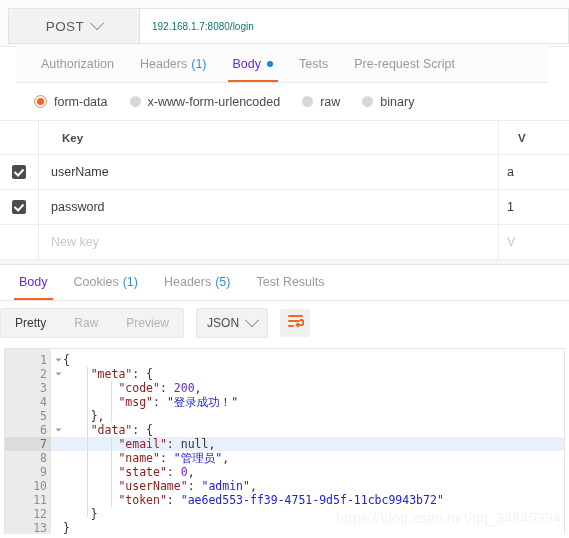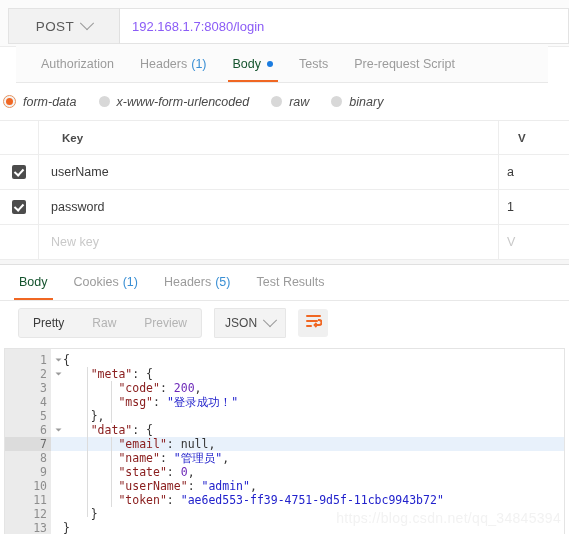--- a/index.html
+++ b/index.html
@@ -28,21 +28,21 @@
   }
   .urlbar-inner {
     position: absolute;
     left: 8px; top: 8px;
     right: 0;
     height: 36px;
     display: flex;
     align-items: stretch;
   }
   .method-box {
-    width: 112px;
+    width: 132px;
     background: #f2f2f2;
     border: 1px solid #e3e3e3;
     border-right: 1px solid #e0e0e0;
     display: flex;
     align-items: center;
     justify-content: center;
     gap: 8px;
     box-sizing: border-box;
   }
   .method-label {
@@ -61,22 +61,22 @@
     flex: 1;
     background: #ffffff;
     border: 1px solid #e3e3e3;
     border-left: none;
     display: flex;
     align-items: center;
     padding-left: 12px;
     box-sizing: border-box;
   }
   .url-text {
-    font-size: 13px;
-    color: #8b5cf6;
+    font-size: 10px;
+    color: #0f766e;
   }
 
   
   .req-tabs {
     position: absolute;
     left: 16px; top: 46px;
     width: 532px;
     height: 37px;
     background: #fbfbfb;
     border-bottom: 1px solid #e8e8e8;
@@ -88,21 +88,21 @@
   .rtab {
     position: relative;
     height: 36px;
     display: flex;
     align-items: center;
     padding: 0 13px;
     font-size: 12.5px;
     color: #9b9b9b;
     white-space: nowrap;
   }
-  .rtab.active { color: #14532d; }
+  .rtab.active { color: #6d28d9; }
   .rtab.active::after {
     content: "";
     position: absolute;
     left: 8px; right: 8px; bottom: 0;
     height: 2px;
     background: #f06723;
   }
   .tab-count { color: #3a8fd4; margin-left: 4px; }
   .dot-blue {
     display: inline-block;
@@ -116,23 +116,22 @@
   
   .radios {
     position: absolute;
     left: 0; top: 83px;
     width: 569px;
     height: 38px;
     background: #fff;
     border-bottom: 1px solid #ececec;
     display: flex;
     align-items: center;
-    padding-left: 3px;
-    box-sizing: border-box;
-    font-style: italic;
+    padding-left: 34px;
+    box-sizing: border-box;
   }
   .radio-item {
     display: flex;
     align-items: center;
     margin-right: 22px;
     font-size: 12.5px;
     color: #4a4a4a;
   }
   .radio-dot {
     width: 11px; height: 11px;
@@ -238,21 +237,21 @@
 
   
   .res-toolbar {
     position: absolute;
     left: 0; top: 301px;
     width: 569px;
     height: 44px;
     background: #fff;
     display: flex;
     align-items: center;
-    padding-left: 18px;
+    padding-left: 0;
     box-sizing: border-box;
   }
   .segment {
     display: flex;
     height: 28px;
     background: #f3f3f3;
     border: 1px solid #e6e6e6;
     border-radius: 3px;
     overflow: hidden;
   }

